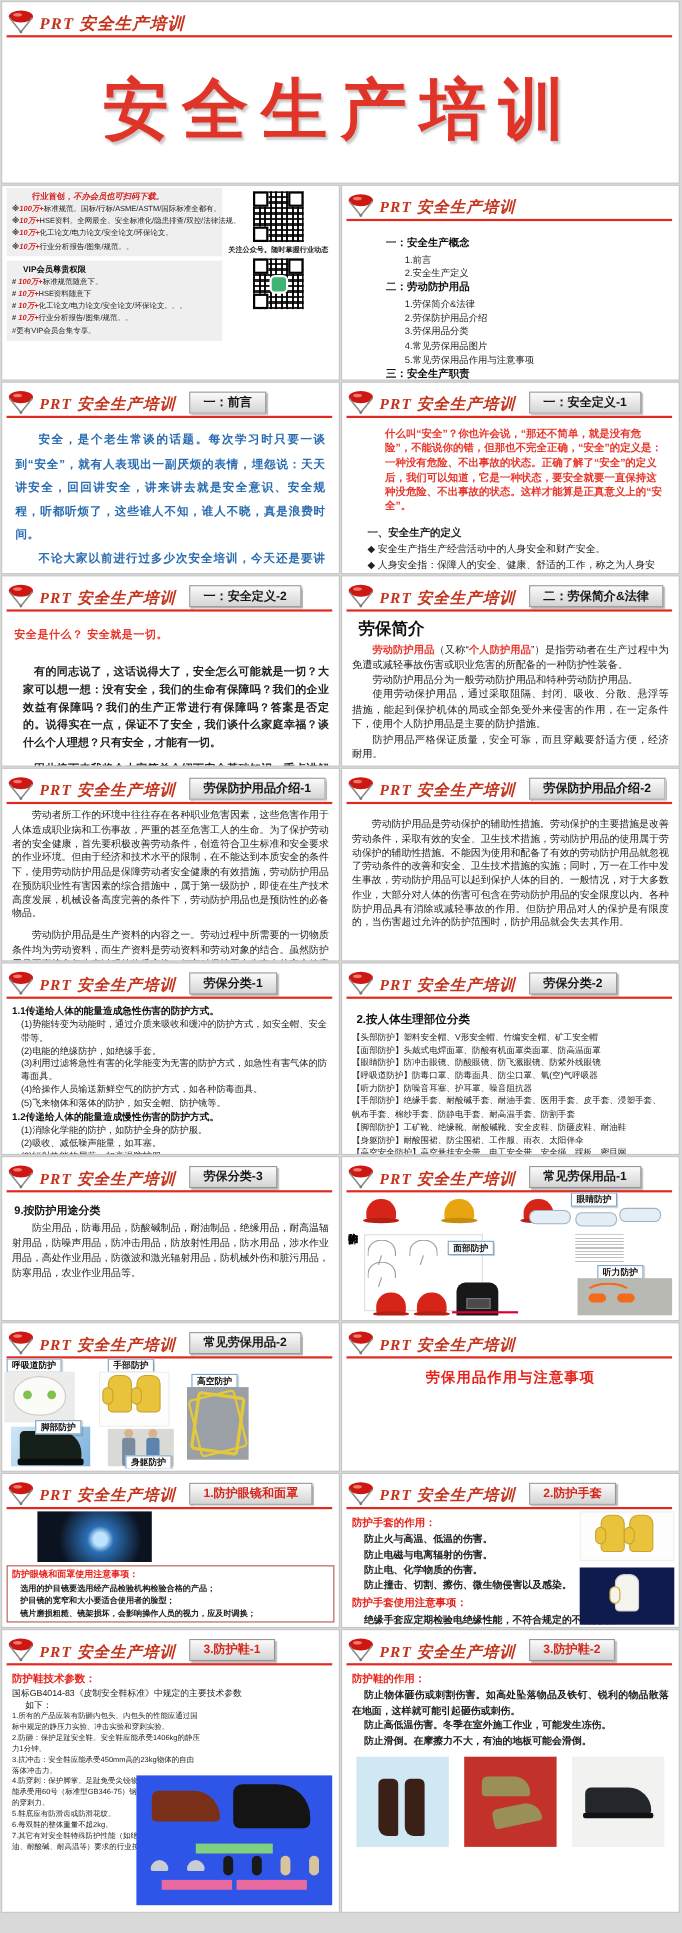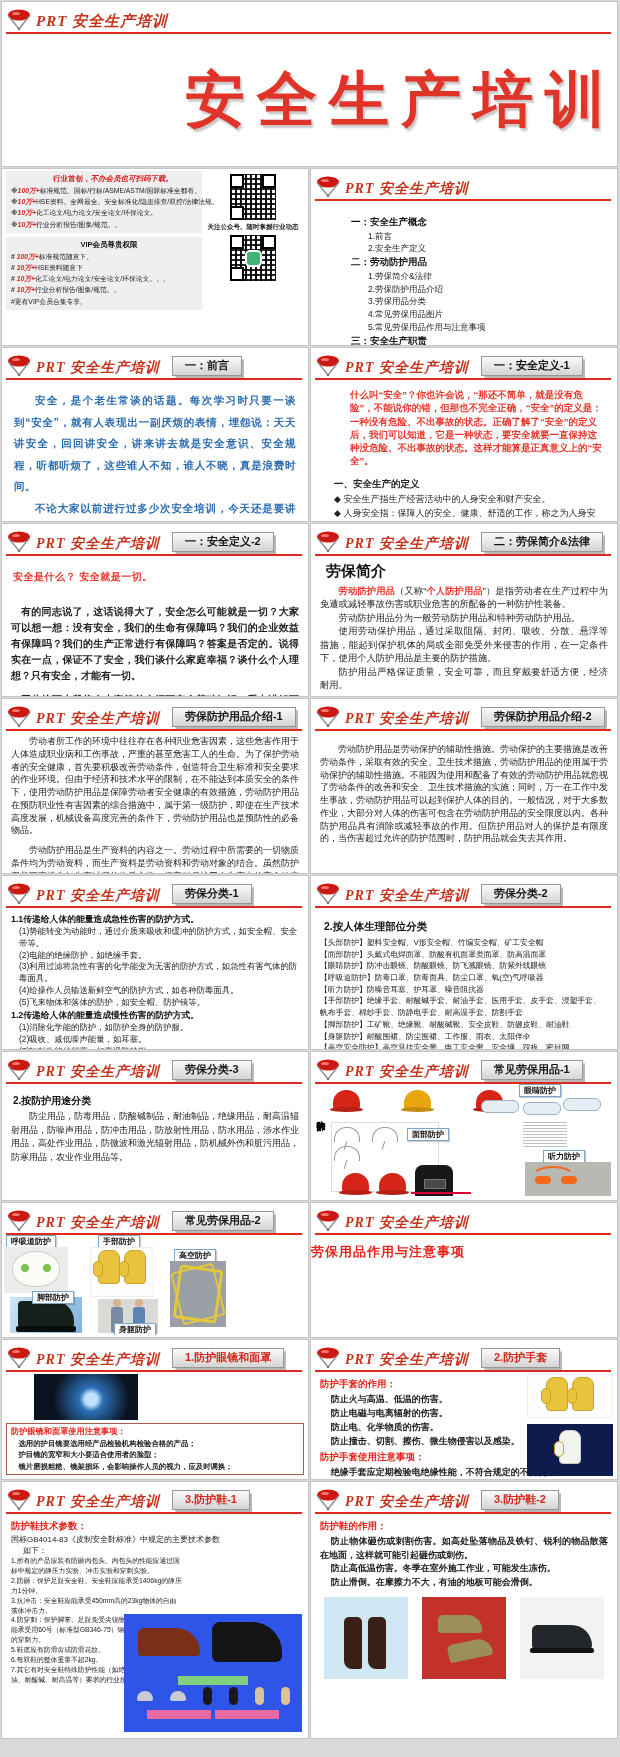--- a/index.html
+++ b/index.html
@@ -14,34 +14,34 @@
   
   .sl-head{display:flex;align-items:flex-end;height:27px;margin:3px 6px 0 4px;border-bottom:2px solid #e02a1e;position:relative}
   .logo{width:26px;height:24px;flex:0 0 auto}
   .sl-title{font-family:"Liberation Serif","DejaVu Serif",serif;font-style:italic;font-weight:bold;color:#c5331d;font-size:14px;margin:0 0 1px 4px;letter-spacing:1px;white-space:nowrap}
   .full .sl-title{font-size:15px}
   .sl-tab{margin:0 0 2px 12px;background:linear-gradient(#fbfbfb,#d4d4d4);border:1px solid #979797;box-shadow:1.5px 1.5px 1px rgba(0,0,0,.28);padding:1px 12px 2px;font-size:11px;font-weight:bold;color:#151515;white-space:nowrap}
   .sl-tab.red{color:#d4281c}
   .sb{padding:4px 9px;overflow:hidden;position:relative}
   .ln{color:#222}
   
-  .cover-title{text-align:right;font-size:60px;font-weight:bold;color:#e13429;letter-spacing:12px;margin-top:26px;font-family:"Liberation Sans",sans-serif;text-shadow:2px 3px 2px #c9c9c9,1px 1px 0 #f7b9b2}
+  .cover-title{text-align:center;font-size:60px;font-weight:bold;color:#e13429;letter-spacing:12px;margin-top:26px;font-family:"Liberation Sans",sans-serif;text-shadow:2px 3px 2px #c9c9c9,1px 1px 0 #f7b9b2}
   
   .ad-banner{position:relative;height:34px}
   .ad-redbar{position:absolute;top:3px;left:0;right:0;height:13px;background:#cf2121}
   .ad-logo{position:absolute;left:3px;top:1px;width:64px;height:28px;background:#fff;display:flex;align-items:center;box-shadow:0 0 0 1px #ddd}
   .ad-logo-mark{color:#d42020;font-weight:bold;font-size:15px;font-family:"Liberation Serif",serif;letter-spacing:-1px}
   .ad-logo-txt{display:flex;flex-direction:column;margin-left:2px}
   .ad-logo-tag{background:#1a1a1a;color:#fff;font-size:6.5px;padding:0 2px;white-space:nowrap}
   .ad-logo-dom{color:#d42020;font-size:6.5px;font-weight:bold}
   .ad-title{position:absolute;left:72px;top:16px;font-size:13px;font-weight:bold;color:#111;letter-spacing:.5px;white-space:nowrap}
   .ad-body{display:flex;padding:2px 4px 0 4px}
   .ad-col-l{width:196px;flex:0 0 auto}
   .ad-box{background:#efefef;padding:3px 5px;margin-bottom:4px}
-  .ad-box-title{font-size:7.5px;font-weight:bold;color:#d42020;text-align:center;padding-left:18px;margin-bottom:1px}
+  .ad-box-title{font-size:7.5px;font-weight:bold;color:#d42020;text-align:left;padding-left:18px;margin-bottom:1px}
   .ad-box-title .it{font-style:italic}
   .ad-it{font-size:6.8px;line-height:1.65;color:#222;white-space:nowrap}
   .ad-it .bullet{color:#333;font-weight:bold}
   .ad-it .num{color:#d42020;font-weight:bold;font-style:italic}
   .ad-col-r{flex:1;display:flex;flex-direction:column;align-items:center}
   .qr{width:46px;height:46px;position:relative;background:repeating-linear-gradient(0deg,rgba(0,0,0,.85) 0 2px,transparent 2px 5px),repeating-linear-gradient(90deg,#111 0 2px,#fff 2px 5px);margin-top:3px}
   .qr::before,.qr::after{content:"";position:absolute;width:10px;height:10px;border:2.5px solid #000;background:#fff;top:0}
   .qr::before{left:0}.qr::after{right:0}
   .qr .fm{position:absolute;left:0;bottom:0;width:10px;height:10px;border:2.5px solid #000;background:#fff}
   .qr .wechat{position:absolute;inset:0;margin:auto;width:13px;height:13px;background:#3eb575;border-radius:3px;box-shadow:0 0 0 2px #fff}
@@ -52,21 +52,21 @@
   .toc .l2{font-size:8.5px;color:#222;margin-left:17px;line-height:1.5}
   
   .qy{padding:10px 12px 0 12px}
   .qy p{margin:0;font-size:10.5px;font-weight:bold;color:#2a6cb0;line-height:2.05;text-indent:2em;letter-spacing:.4px;text-align:justify}
   
   .d1-red{color:#e8362b;font-weight:bold;font-size:9.5px;line-height:1.4;margin:4px 6px 0 30px;text-align:left}
   .d1-h{font-size:9.5px;font-weight:bold;color:#222;margin:10px 0 2px 14px}
   .d1-b{font-size:9px;color:#222;margin:2px 0 0 14px;line-height:1.4}
   
   .d2-red{color:#e8362b;font-weight:bold;font-size:10px;margin:10px 0 20px 2px;letter-spacing:.5px}
-  .d2 p{margin:0 0 8px 0;font-size:10px;font-weight:bold;color:#222;line-height:1.6;text-indent:1em;text-align:justify}
+  .d2 p{margin:0 0 8px 10px;font-size:10px;font-weight:bold;color:#222;line-height:1.6;text-indent:1em;text-align:justify}
   
   .jj-h{font-size:15px;font-weight:bold;color:#111;margin:2px 0 4px 6px}
   .jj p{margin:0;font-size:9.3px;color:#222;line-height:1.45;text-indent:2em;text-align:justify}
   .jj .red{color:#e8362b;font-weight:bold}
   
   .js p{margin:0 0 7px 0;font-size:9px;color:#222;line-height:1.42;text-indent:2em;text-align:justify}
   
   .f1-h{font-size:8.8px;font-weight:bold;color:#111;margin-top:2px}
   .f1-i{font-size:8.4px;color:#222;line-height:1.4;margin-left:8px}
   .f2-h{font-size:10.5px;font-weight:bold;color:#111;margin:8px 0 3px 4px}
@@ -101,21 +101,21 @@
   .glove.white::after{background:#f4f4ee}
   .harness{background:#9aa0a6;position:relative}
   .harness::before,.harness::after{content:"";position:absolute;inset:6px;border:3px solid #e3c83a;border-radius:4px;transform:rotate(8deg)}
   .harness::after{transform:rotate(-14deg);border-width:2px}
   .boot{width:56px;height:26px;background:#16201a;border-radius:4px 20px 3px 3px;position:relative}
   .boot::after{content:"";position:absolute;left:-2px;right:-2px;bottom:-5px;height:6px;background:#0a0f0c;border-radius:2px}
   .bluebg{background:linear-gradient(120deg,#cfe6f7,#7fb2dd)}
   .person{display:inline-block;width:12px;height:26px;border-radius:3px;position:relative;margin:8px 3px 0}
   .person::before{content:"";position:absolute;top:-8px;left:2px;width:8px;height:8px;border-radius:50%;background:#d9b38c}
   
-  .zy-title{color:#e8241c;font-weight:bold;font-size:13px;margin-top:8px;letter-spacing:1px}
+  .zy-title{color:#e8241c;font-weight:bold;font-size:13px;text-align:center;margin-top:8px;letter-spacing:1px}
   .zy-list{width:fit-content;margin:4px auto 0}
   .zy-i{font-size:11.5px;font-weight:bold;color:#111;line-height:1.45;letter-spacing:.5px}
   
   .ey-grid{display:flex;gap:4px;padding:2px 4px}
   .ey-left{width:118px;flex:0 0 auto}
   .ey-box{border:1px solid #444;padding:2px 3px}
   .ey-t{color:#e8241c;font-weight:bold;font-size:8.2px;margin-bottom:1px}
   .ey-i{font-size:7.4px;color:#222;line-height:1.5;font-weight:bold}
   .ey-right{flex:1}
   .welder{width:104px;height:46px;background:radial-gradient(circle at 55% 55%,#bfe3ff 0 6px,#2b6fb5 12px,#0c1320 60%);margin-left:28px}
@@ -432,21 +432,21 @@
               <ellipse cx="13" cy="7" rx="11" ry="5.5" fill="#cc1712"></ellipse>
               <ellipse cx="10" cy="5.5" rx="4" ry="1.6" fill="#ef7a70"></ellipse>
               <path d="M2.5 8 L13 21 L23.5 8" fill="none" stroke="#8a8a8a" stroke-width="1.4"></path>
               <circle cx="13" cy="21" r="1.3" fill="#777"></circle>
             </svg>
         </span>
         <span class="sl-title">PRT 安全生产培训</span>
         <span class="sl-tab">劳保分类-3</span>
       </div>
       <div class="sb">
-        <div class="f3-h ln">2.按防护用途分类</div>
+        <div class="f3-h ln">9.按防护用途分类</div>
         <div class="f3-p ln">防尘用品，防毒用品，防酸碱制品，耐油制品，绝缘用品，耐高温辐射用品，防噪声用品，防冲击用品，防放射性用品，防水用品，涉水作业用品，高处作业用品，防微波和激光辐射用品，防机械外伤和脏污用品，防寒用品，农业作业用品等。</div>
       </div>
     </section>
 
     <section class="slide hF">
       <div class="sl-head">
         <span class="logo">
           <svg viewBox="0 0 26 24" width="26" height="24">
               <ellipse cx="13" cy="7" rx="11" ry="5.5" fill="#cc1712"></ellipse>
               <ellipse cx="10" cy="5.5" rx="4" ry="1.6" fill="#ef7a70"></ellipse>

